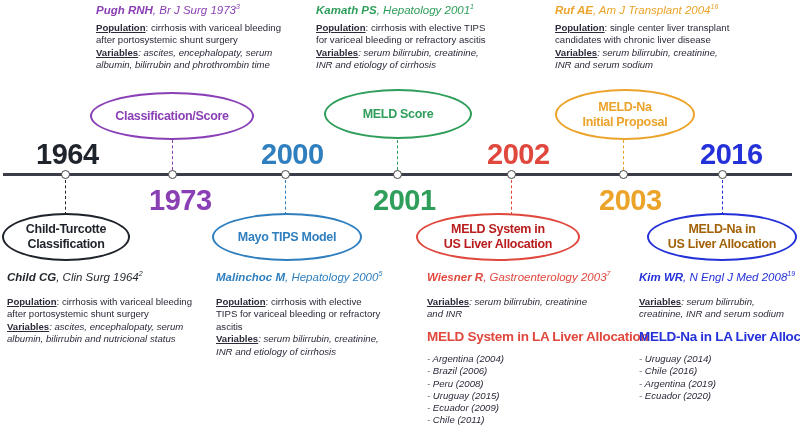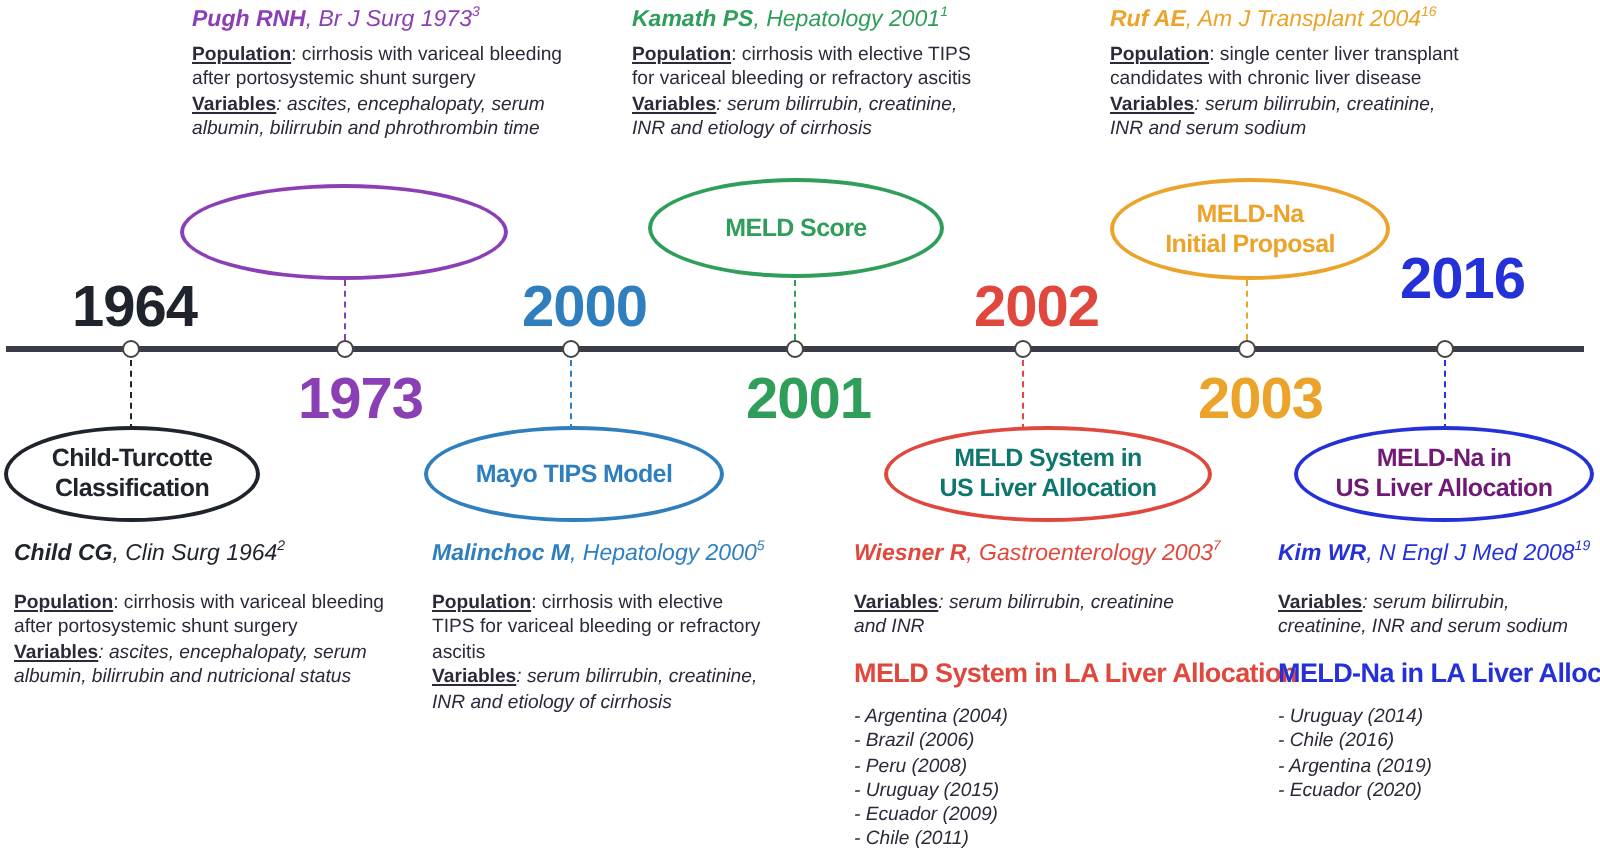--- a/index.html
+++ b/index.html
@@ -44,20 +44,21 @@
   <span class="lbl">Variables</span><i>: ascites, encephalopaty, serum albumin, bilirrubin and nutricional status</i>
 </div>
 
 <div class="abs cite" style="left:96px; top:3px; color:#8a3fb5;"><b>Pugh RNH</b><span>, Br J Surg 1973</span><sup>3</sup></div>
 <div class="abs info" style="left:96px; top:22px; width:190px;">
   <span class="lbl">Population</span><span>: cirrhosis with variceal bleeding after portosystemic shunt surgery</span><br>
   <span class="lbl">Variables</span><i>: ascites, encephalopaty, serum albumin, bilirrubin and phrothrombin time</i>
 </div>
 <div class="ellipse" style="left:90px; top:92px; width:164px; height:48px; border-color:#8a3fb5; color:#8a3fb5;">
   <div>
+      <div>Classification/Score</div>
     </div>
 </div>
 <div class="stem" style="left:172px; top:140px; height:30px; border-color:#8a3fb5;"></div>
 <div class="marker" style="left:168px; top:170px;"></div>
 <div class="year" style="left:149px; top:184px; color:#8a3fb5;">1973</div>
 
 <div class="year" style="left:261px; top:138px; color:#2f7fbf;">2000</div>
 <div class="marker" style="left:281px; top:170px;"></div>
 <div class="stem" style="left:285px; top:180px; height:35px; border-color:#2f7fbf;"></div>
 <div class="ellipse" style="left:212px; top:213px; width:150px; height:48px; border-color:#2f7fbf; color:#2f7fbf;text-align:center;">
@@ -77,21 +78,21 @@
 <div class="ellipse" style="left:324px; top:89px; width:148px; height:50px; border-color:#2e9e5a; color:#2e9e5a;">
   <div>MELD Score</div>
 </div>
 <div class="stem" style="left:397px; top:140px; height:30px; border-color:#2e9e5a;"></div>
 <div class="marker" style="left:393px; top:170px;"></div>
 <div class="year" style="left:373px; top:184px; color:#2e9e5a;">2001</div>
 
 <div class="year" style="left:487px; top:138px; color:#e0483d;">2002</div>
 <div class="marker" style="left:507px; top:170px;"></div>
 <div class="stem" style="left:511px; top:180px; height:35px; border-color:#e0483d;"></div>
-<div class="ellipse" style="left:442px; top:213px; width:164px; height:48px; border-color:#e0483d; color:#0f766e;">
+<div class="ellipse" style="left:416px; top:213px; width:164px; height:48px; border-color:#e0483d; color:#b91c1c;">
   <div>
       <div>MELD System in</div>
       <div>US Liver Allocation</div>
     </div>
 </div>
 <div class="abs cite" style="left:427px; top:270px; color:#e0483d;"><b>Wiesner R</b><span>, Gastroenterology 2003</span><sup>7</sup></div>
 <div class="abs info" style="left:427px; top:296px; width:165px;">
   <span class="lbl">Variables</span><i>: serum bilirrubin, creatinine and INR</i>
 </div>
 <div class="abs la-title" style="left:427px; top:329px; color:#e0483d;">MELD System in LA Liver Allocation</div>
@@ -112,24 +113,24 @@
 <div class="ellipse" style="left:555px; top:89px; width:140px; height:51px; border-color:#eca32a; color:#eca32a;">
   <div>
       <div>MELD-Na</div>
       <div>Initial Proposal</div>
     </div>
 </div>
 <div class="stem" style="left:623px; top:140px; height:30px; border-color:#eca32a;"></div>
 <div class="marker" style="left:619px; top:170px;"></div>
 <div class="year" style="left:599px; top:184px; color:#eca32a;">2003</div>
 
-<div class="year" style="left:700px; top:124px; color:#2531d8;">2016</div>
+<div class="year" style="left:700px; top:138px; color:#2531d8;">2016</div>
 <div class="marker" style="left:718px; top:170px;"></div>
 <div class="stem" style="left:722px; top:180px; height:35px; border-color:#2531d8;"></div>
-<div class="ellipse" style="left:647px; top:213px; width:150px; height:48px; border-color:#2531d8; color:#701a75;text-align:center;">
+<div class="ellipse" style="left:647px; top:213px; width:150px; height:48px; border-color:#2531d8; color:#a16207;text-align:center;">
   <div>
       <div>MELD-Na in</div>
       <div>US Liver Allocation</div>
     </div>
 </div>
 <div class="abs cite" style="left:639px; top:270px; color:#2531d8;"><b>Kim WR</b><span>, N Engl J Med 2008</span><sup>19</sup></div>
 <div class="abs info" style="left:639px; top:296px; width:160px;">
   <span class="lbl">Variables</span><i>: serum bilirrubin, creatinine, INR and serum sodium</i>
 </div>
 <div class="abs la-title" style="left:639px; top:329px; color:#2531d8;">MELD-Na in LA Liver Allocation</div>

